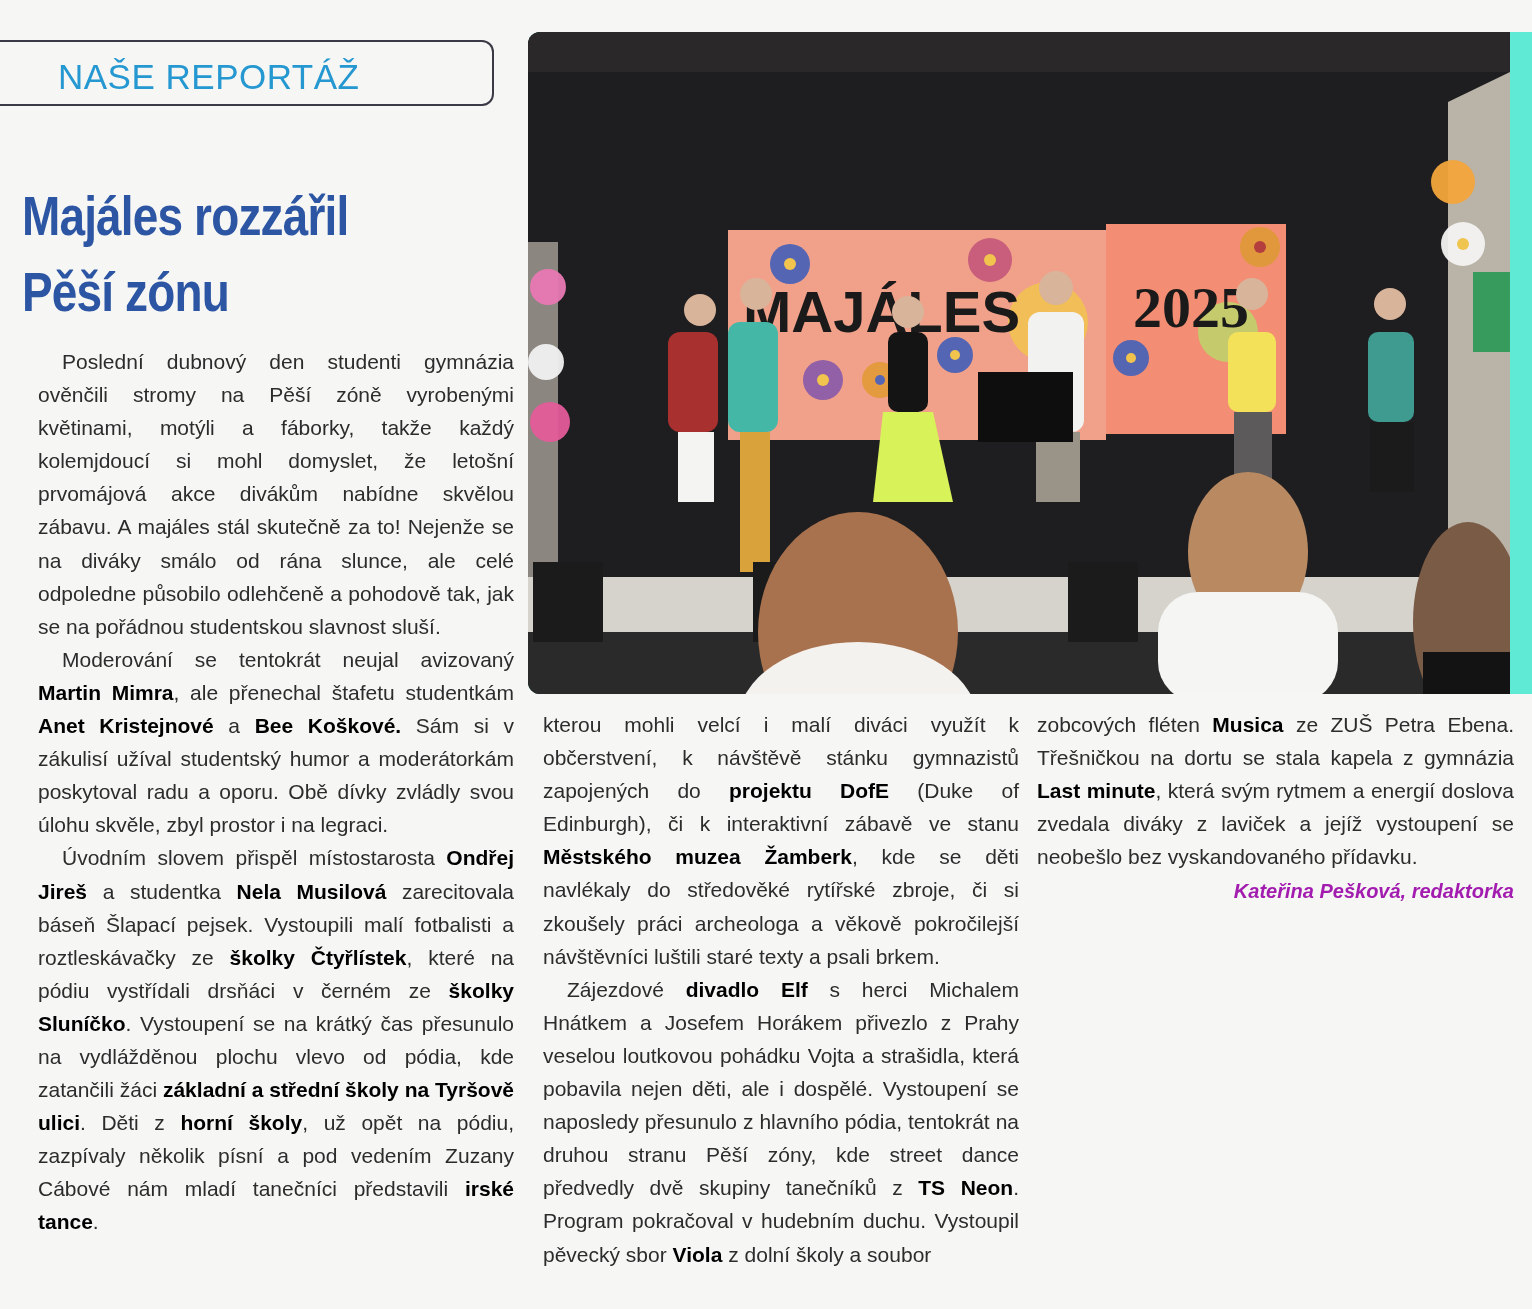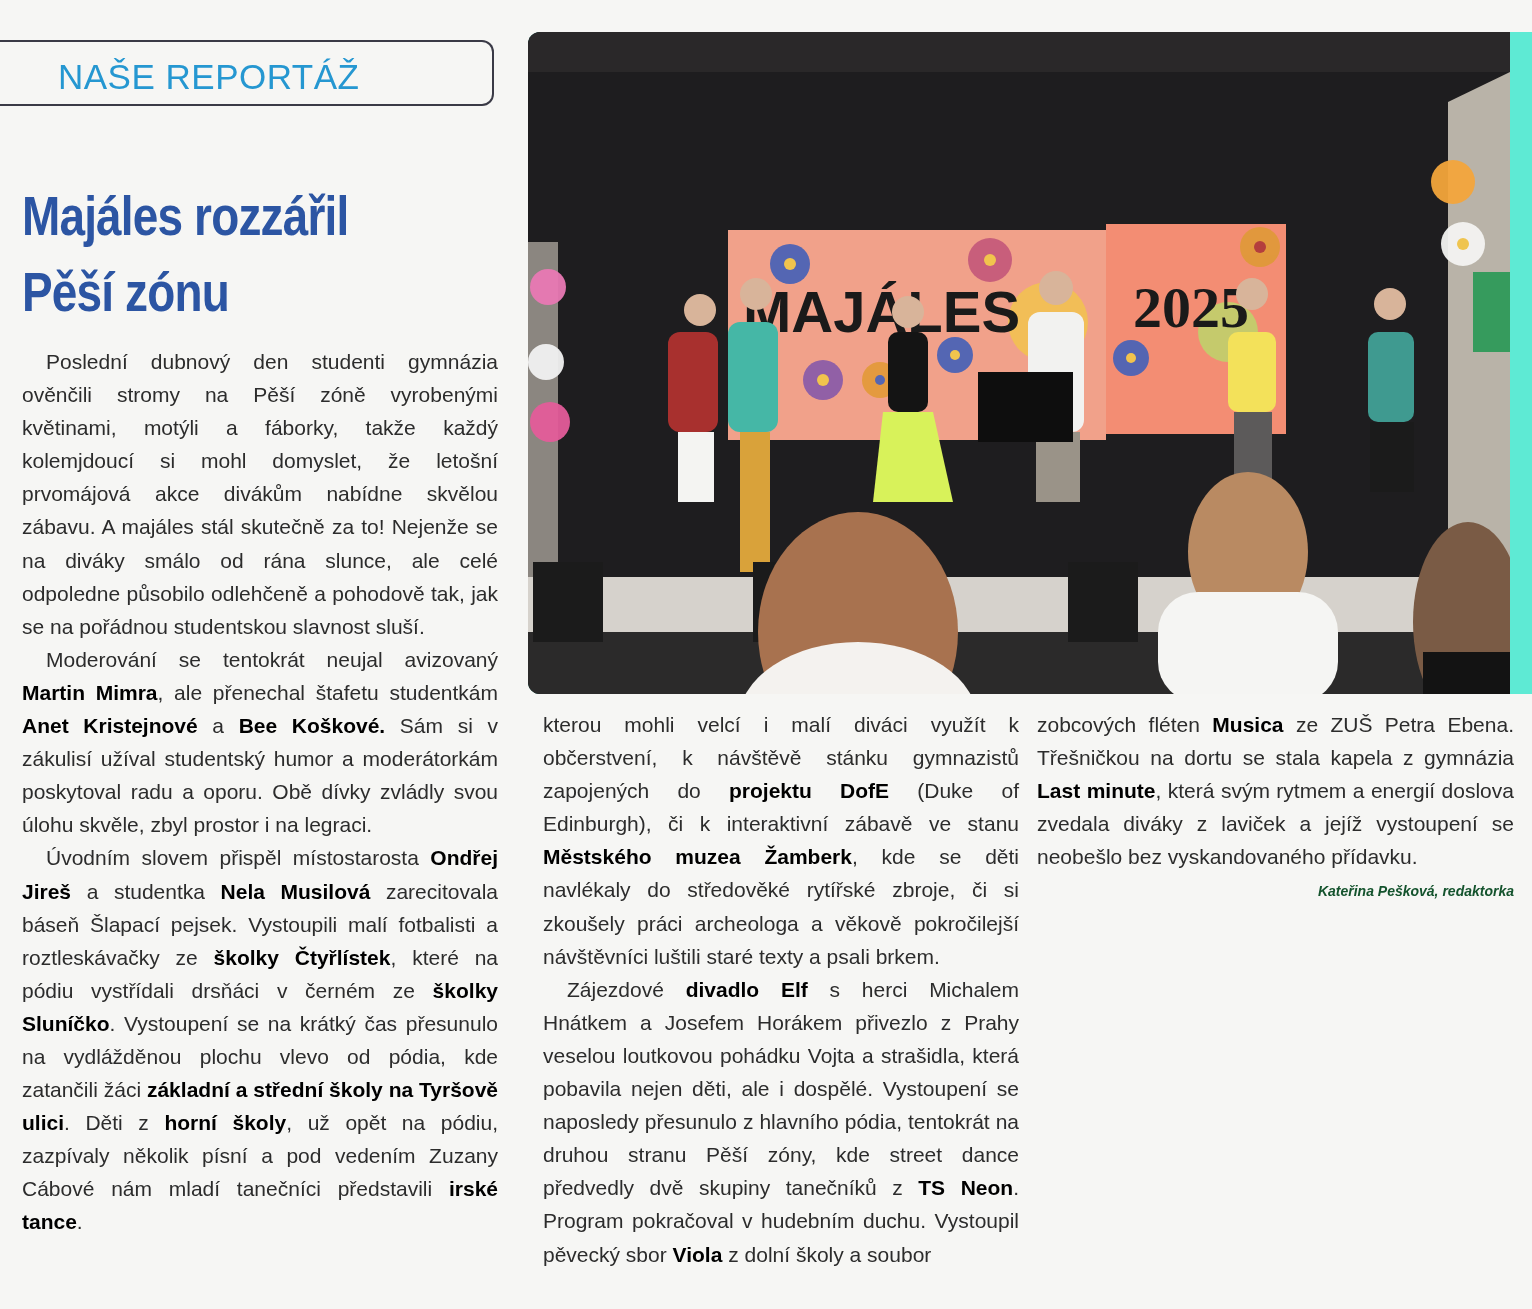--- a/index.html
+++ b/index.html
@@ -26,26 +26,26 @@
     font-size: 56px; line-height: 76px; color: #2c55a3;
     transform: scaleX(0.82); transform-origin: left top; letter-spacing: -1px;
   }
   .col {
     position: absolute; font-size: 21px; line-height: 33.1px; text-align: justify;
     color: #2c2c2c;
   }
   .col p { margin: 0; text-indent: 24px; }
   .col p.noindent { text-indent: 0; }
   .col b { font-weight: bold; color: #000000; }
-  .col1 { left: 22px; top: 345px; width: 476px; }
+  .col1 { left: 38px; top: 345px; width: 476px; }
   .col2 { left: 543px; top: 708px; width: 476px; }
   .col3 { left: 1037px; top: 708px; width: 477px; }
   .byline {
-    text-align: right; font-style: italic; font-weight: bold; color: #14532d;
-    font-size: 14px; margin-top: 2px;
+    text-align: right; font-style: italic; font-weight: bold; color: #a21caf;
+    font-size: 20px; margin-top: 2px;
   }
   .photo {
     position: absolute; left: 528px; top: 32px; width: 1135px; height: 662px;
     border-radius: 12px; overflow: hidden; background: #5eead4;
   }
   .photo svg { display: block; }
 </style>
 </head>
 <body>
 

